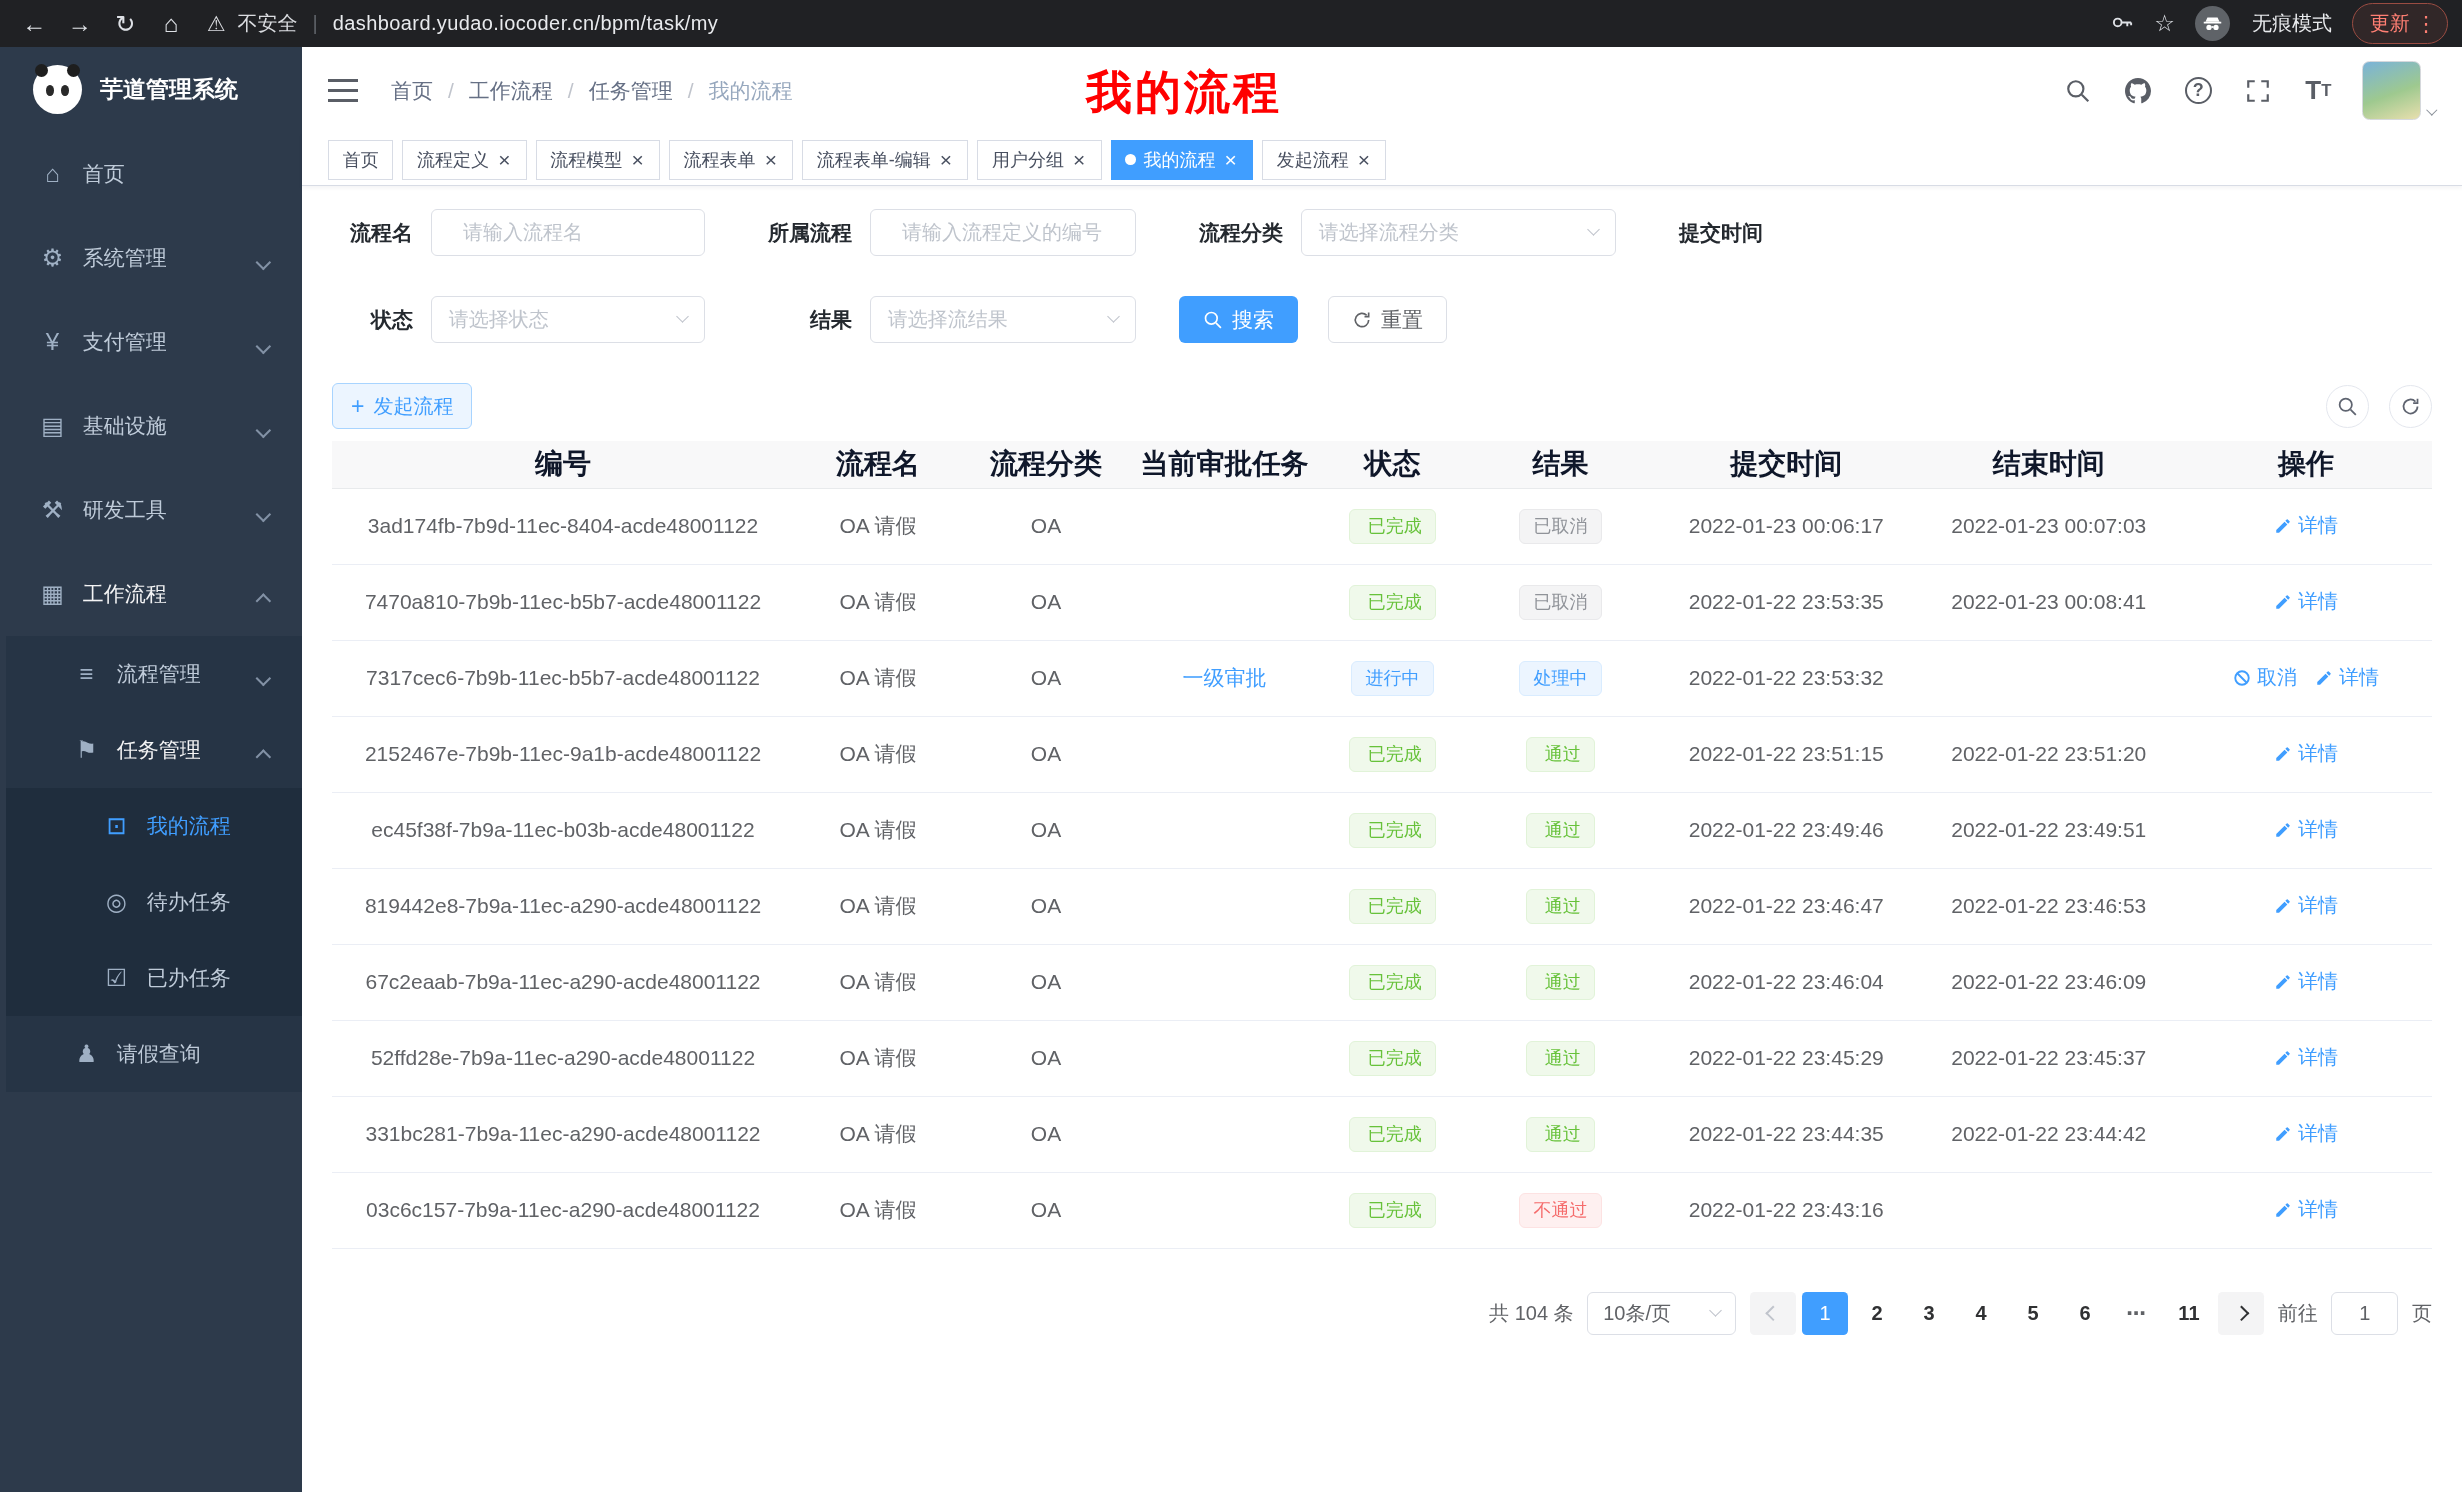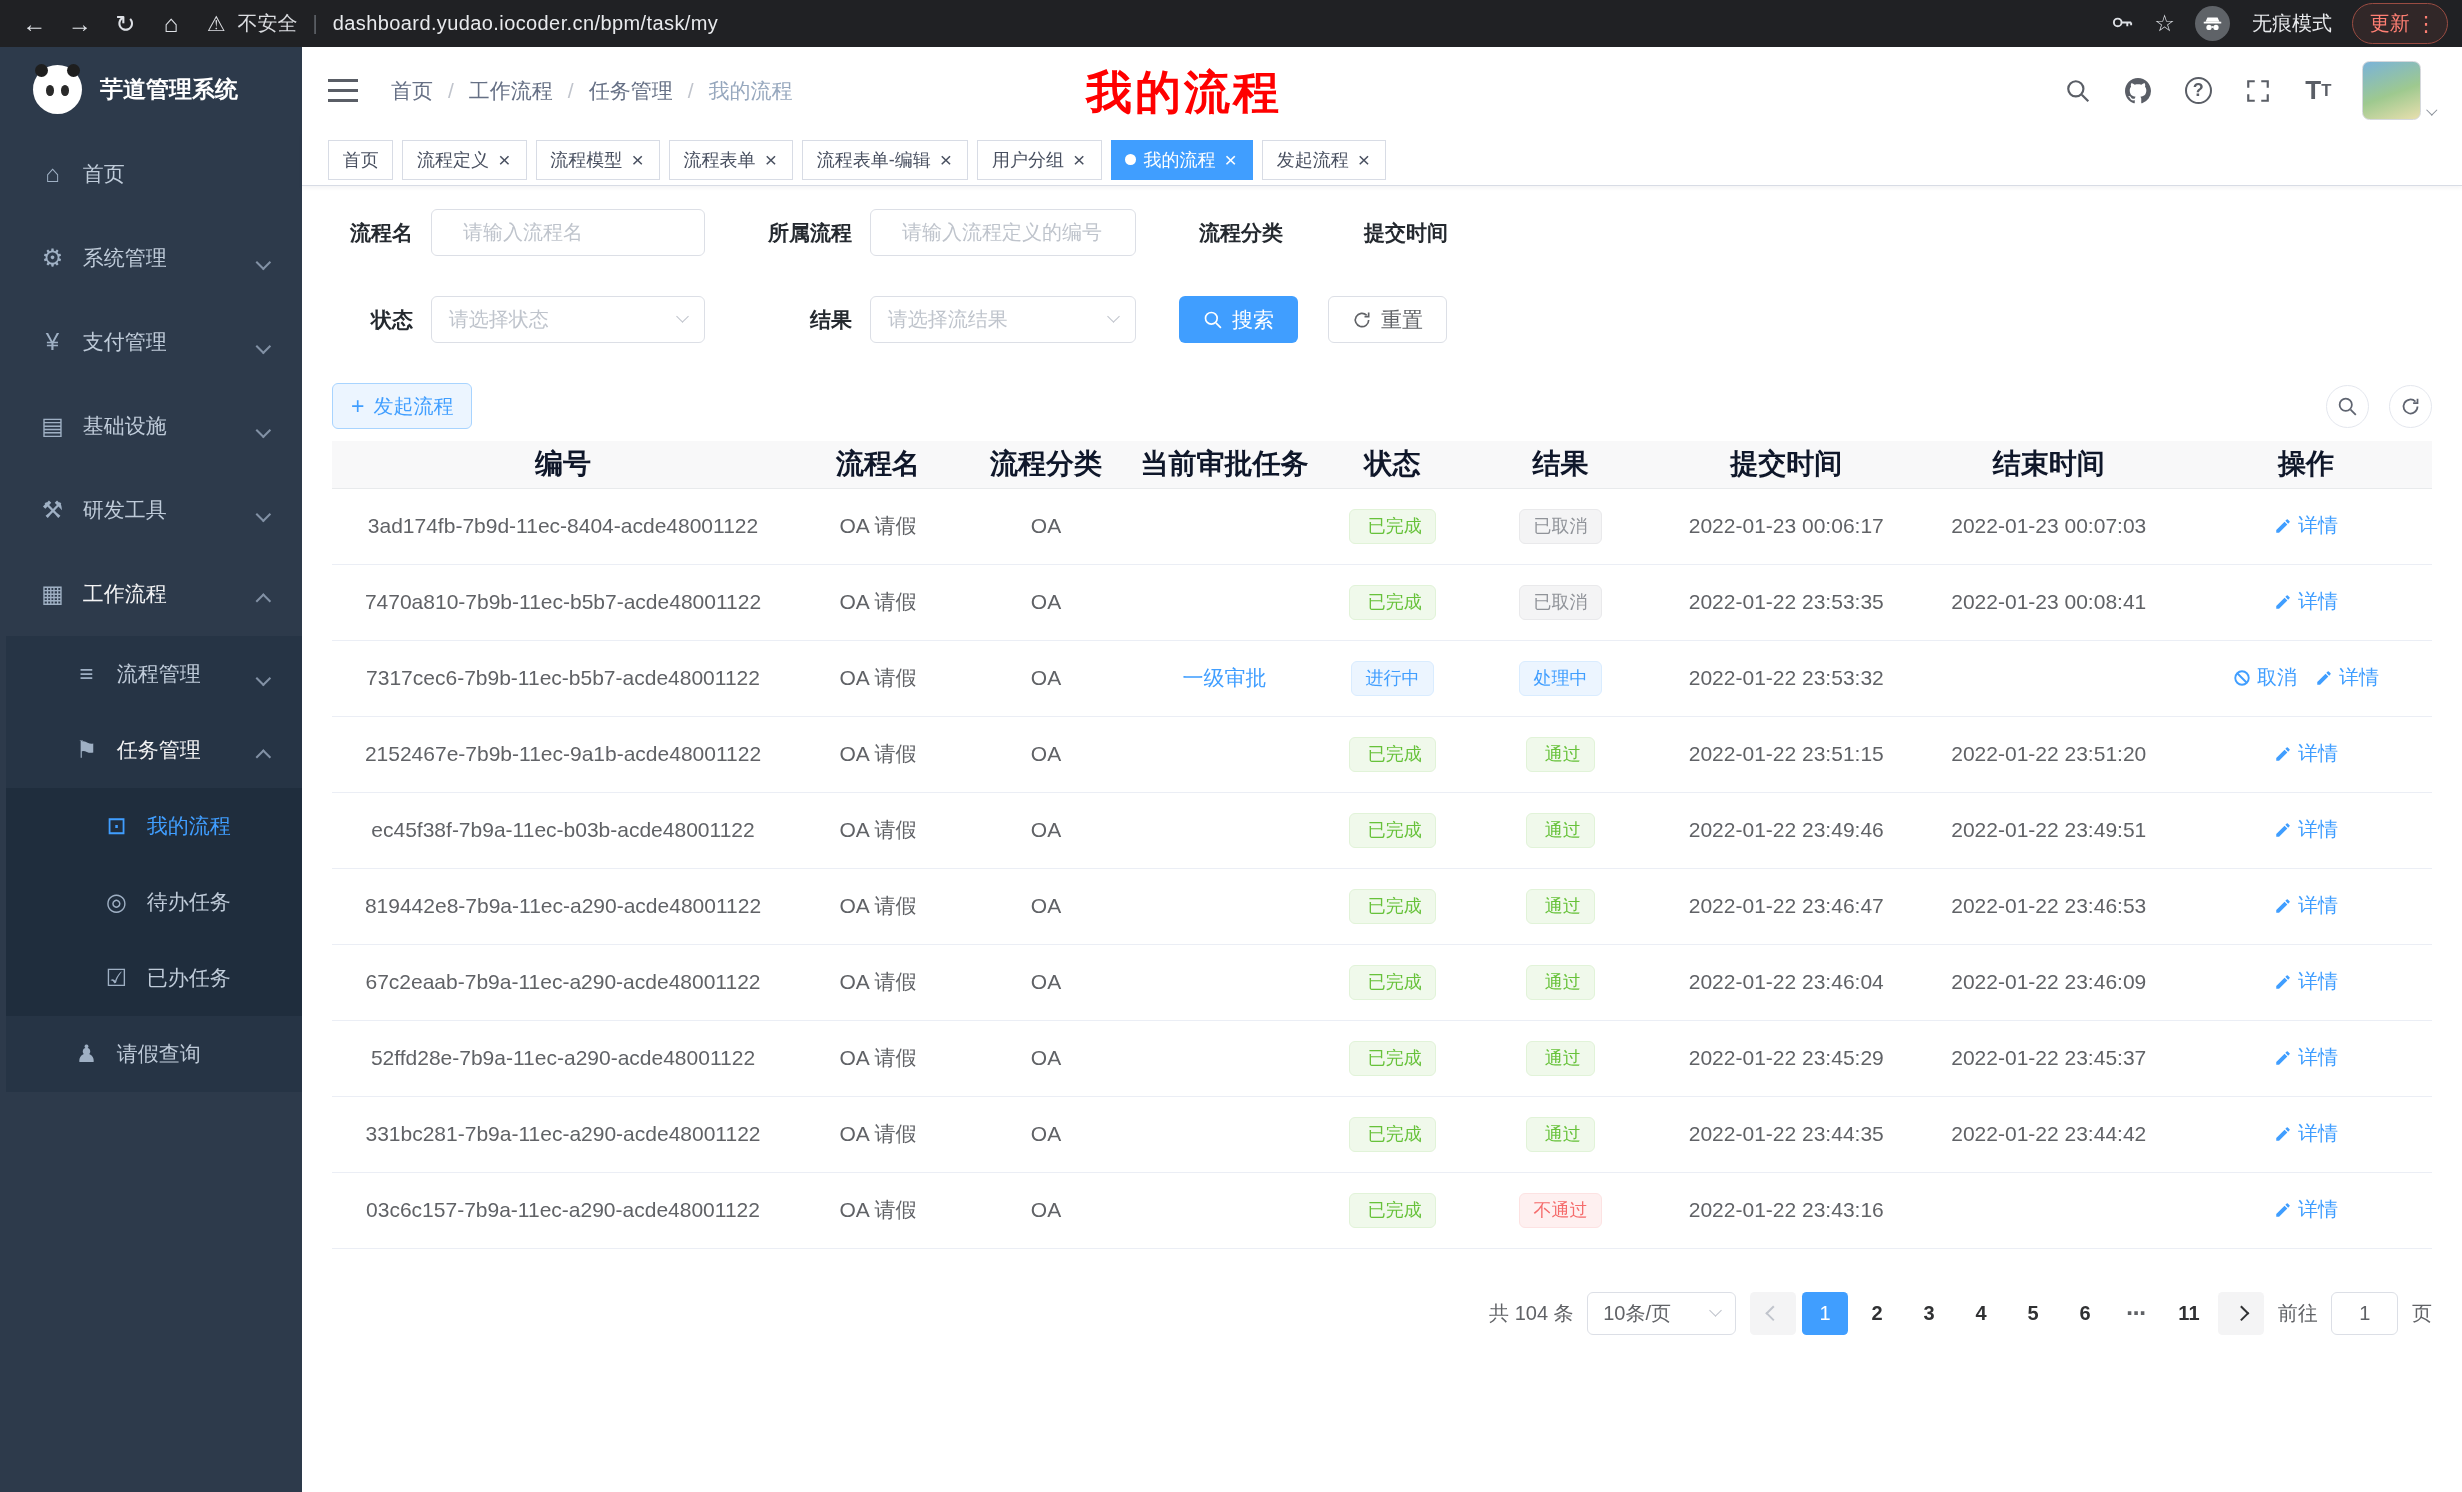--- a/index.html
+++ b/index.html
@@ -349,20 +349,24 @@
           <div class="fitem">
             <label class="flabel w130">流程名</label>
             <input class="finput w360" placeholder="请输入流程名" style="">
           </div>
           <div class="fitem">
             <label class="flabel w160">所属流程</label>
             <input class="finput w350" placeholder="请输入流程定义的编号" style="">
           </div>
           <div class="fitem">
             <label class="flabel w160">流程分类</label>
+            <div class="finput w414">
+              <span class="ph">请选择流程分类</span>
+              <span class="sel-caret"><span class="chev"></span></span>
+            </div>
           </div>
           <div class="fitem">
             <label class="flabel w160">提交时间</label>
           </div>
         </div>
         <div class="frow">
           <div class="fitem">
             <label class="flabel w130">状态</label>
             <div class="finput w360">
               <span class="ph">请选择状态</span>

